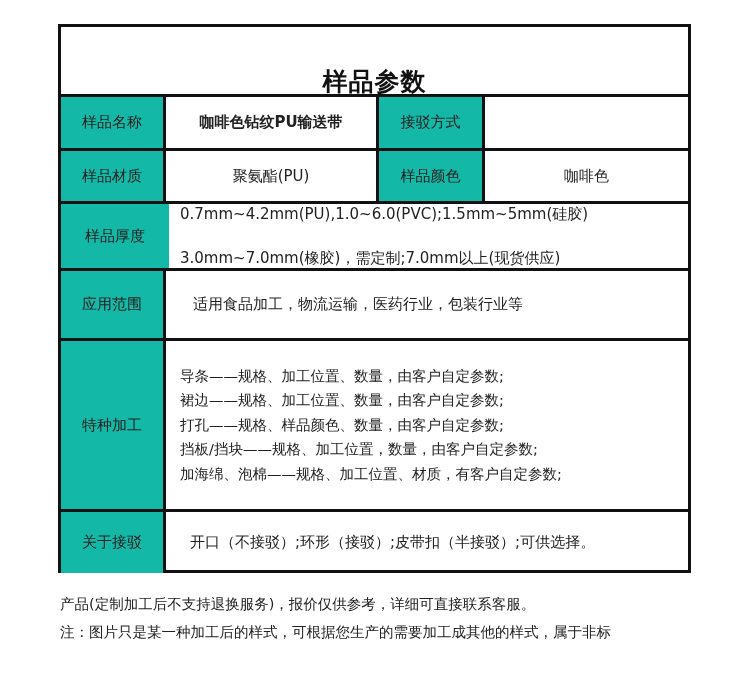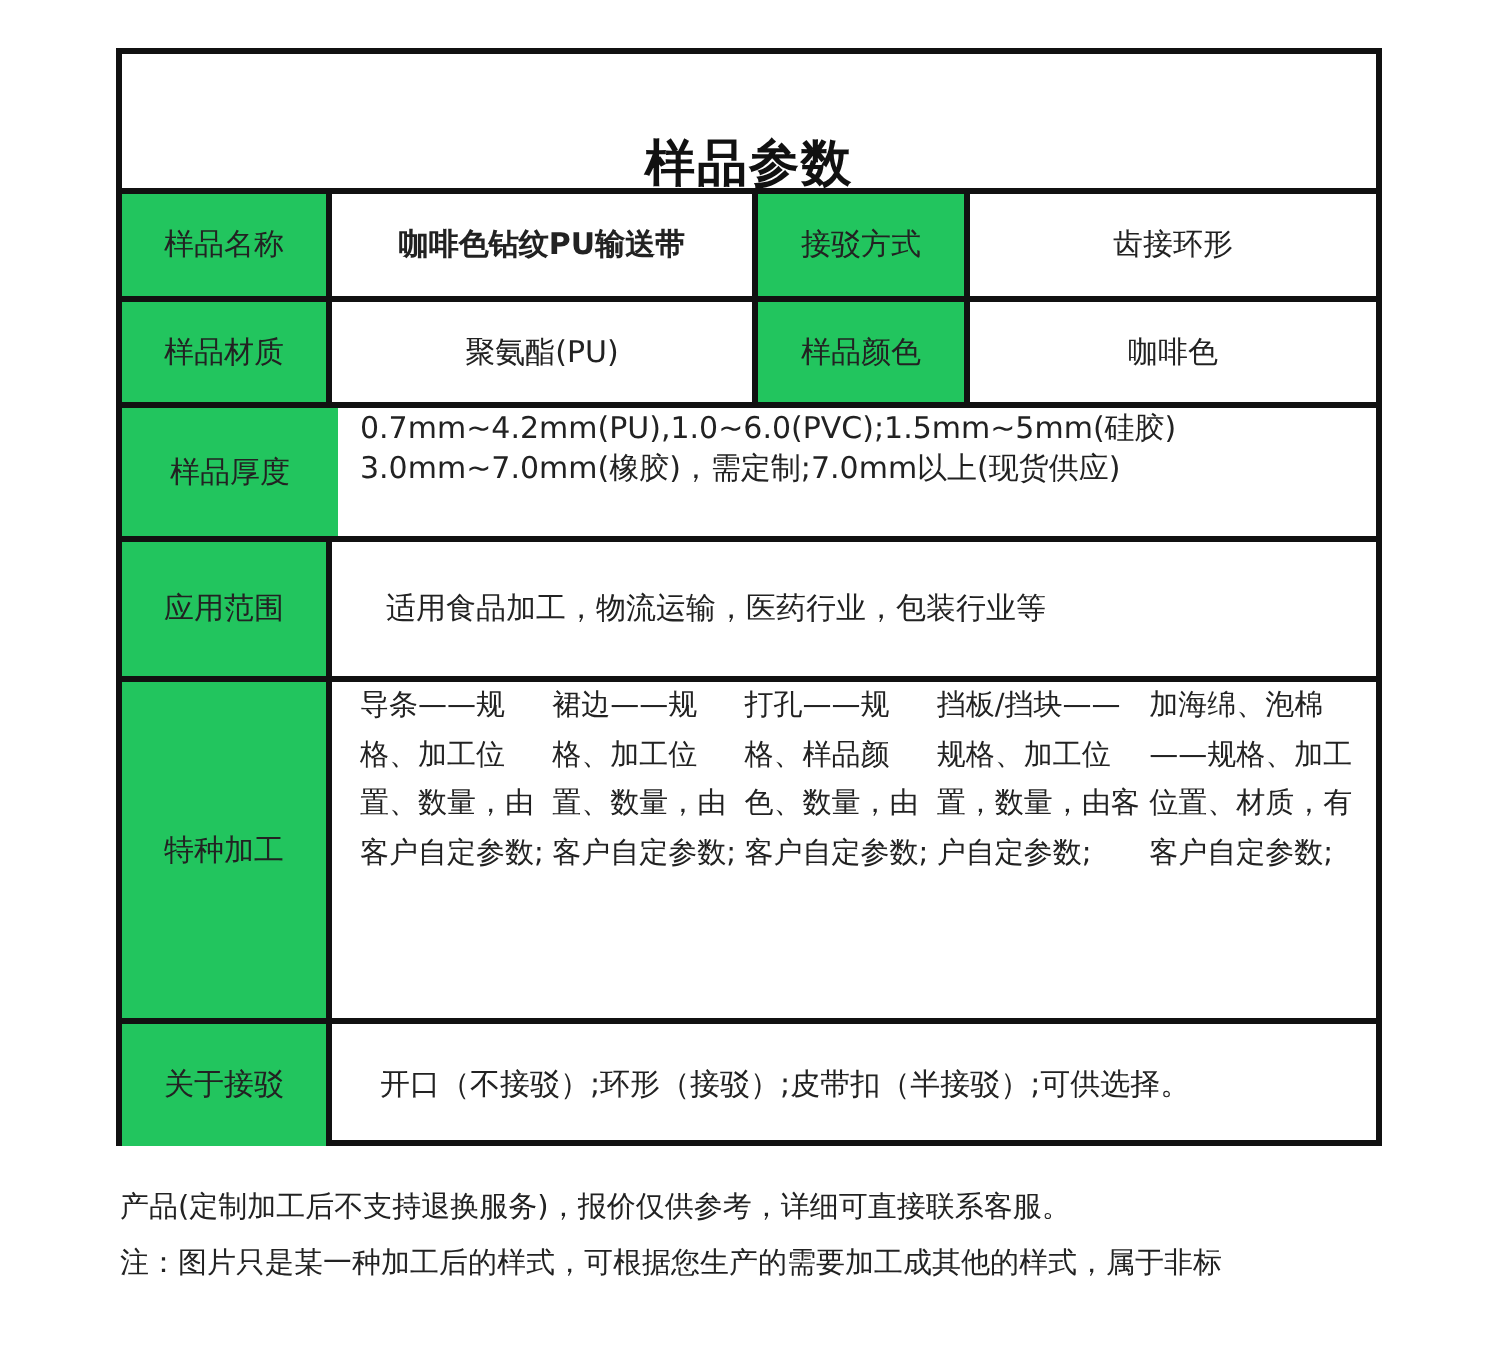--- a/index.html
+++ b/index.html
@@ -5,27 +5,27 @@
   html, body { margin:0; padding:0; background:#ffffff; }
   body { width:750px; height:679px; position:relative; overflow:hidden;
          font-family:"DejaVu Sans","Liberation Sans",sans-serif; color:#1a1a1a; }
   .tbl { position:absolute; left:58px; top:24px; width:633px; height:549px;
          border:3px solid #111; box-sizing:border-box; }
   .title { position:absolute; left:0; top:0; right:0; height:68px;
            display:flex; align-items:center; justify-content:center;
            font-size:25px; font-weight:bold; color:#111; letter-spacing:1px;margin-top:20px; }
   .hl { position:absolute; left:0; right:0; height:3px; background:#111; }
   .vl { position:absolute; width:3px; background:#111; }
-  .lab { position:absolute; background:#22c55e; display:flex; align-items:center;
+  .lab { position:absolute; background:#14b8a6; display:flex; align-items:center;
          justify-content:center; font-size:15px; color:#222; }
   .val { position:absolute; display:flex; align-items:center; font-size:15px; color:#222; }
   .center { justify-content:center; }
   .left { justify-content:flex-start; padding-left:15px; box-sizing:border-box; }
-  .multi { flex-direction:column; align-items:flex-start; justify-content:flex-start; line-height:20px; }
-  .multi5 { flex-direction:row; align-items:flex-start; justify-content:center; line-height:24.5px; font-size:14.5px; }
+  .multi { flex-direction:column; align-items:flex-start; justify-content:space-between; line-height:20px; }
+  .multi5 { flex-direction:column; align-items:flex-start; justify-content:center; line-height:24.5px; font-size:14.5px; }
   .bold { font-weight:bold;text-align:right; }
   .note { position:absolute; left:60px; top:590px; width:640px; font-size:14.5px;
           line-height:28px; color:#222; }
 </style>
 </head>
 <body>
 
 <div class="tbl">
   <div class="title">样品参数</div>
 
@@ -36,21 +36,20 @@
   <div class="hl" style="top:311px"></div>
   <div class="hl" style="top:482px"></div>
 
   <div class="vl" style="left:102px; top:70px; bottom:0"></div>
   <div class="vl" style="left:315px; top:70px; height:107px"></div>
   <div class="vl" style="left:421px; top:70px; height:107px"></div>
 
   <div class="lab" style="left:0; top:70px; width:102px; height:51px">样品名称</div>
   <div class="val center bold" style="left:105px; top:70px; width:210px; height:51px; font-weight:600">咖啡色钻纹PU输送带</div>
   <div class="lab" style="left:318px; top:70px; width:103px; height:51px">接驳方式</div>
-  <div class="val center" style="left:424px; top:70px; width:203px; height:51px">齿接环形</div>
 
   <div class="lab" style="left:0; top:124px; width:102px; height:50px">样品材质</div>
   <div class="val center" style="left:105px; top:124px; width:210px; height:50px">聚氨酯(PU)</div>
   <div class="lab" style="left:318px; top:124px; width:103px; height:50px">样品颜色</div>
   <div class="val center" style="left:424px; top:124px; width:203px; height:50px">咖啡色</div>
 
   <div class="lab" style="left:0; top:177px; width:108px; height:64px">样品厚度</div>
   <div class="val left multi" style="left:105px; top:177px; width:522px; height:64px; padding-left:14px">
     <div>0.7mm~4.2mm(PU),1.0~6.0(PVC);1.5mm~5mm(硅胶)</div>
     <div>3.0mm~7.0mm(橡胶)，需定制;7.0mm以上(现货供应)</div>

